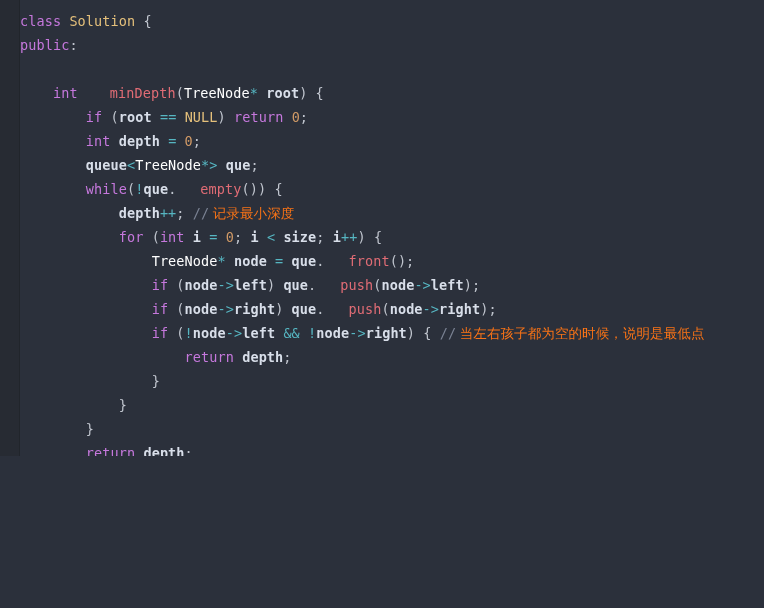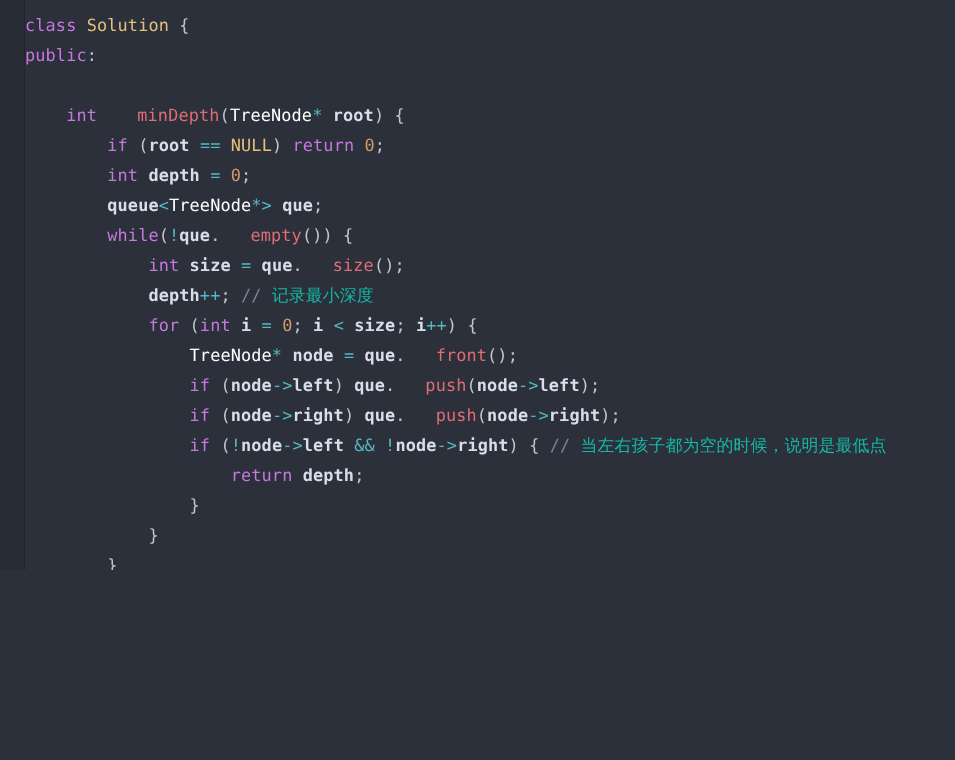--- a/index.html
+++ b/index.html
@@ -60,40 +60,39 @@
   .kw       { color: #c678dd; }            
   .kwctl    { color: #c678dd; }            
   .type     { color: #e5c07b; }            
   .fn       { color: #e06c75; padding-left: 24px; }            
   .ident    { color: #d8dee9; font-weight: bold; text-align: center; }  
   .plain    { color: #ffffff; }            
   .num      { color: #d19a66; }            
   .op       { color: #56b6c2; }            
   .punc     { color: #c0c5ce; }            
   .cmt      { color: #7b8394; }            
-  .cmt-cn   { color: #14b8a6; font-family: Liberation Mono, monospace; }
+  .cmt-cn   { color: #f97316; font-family: Liberation Serif, serif; }
 </style>
 </head>
 <body>
 
 <div id="editor" style="background: rgb(43, 48, 59);">
 
   <div id="gutter" style="background: rgb(39, 43, 51);"></div>
   <div id="gutter-divider" style="background: rgb(33, 37, 43);"></div>
 
   <div id="code">
       <div class="line"><span class="kw">class</span><span class="punc"> </span><span class="type">Solution</span><span class="punc"> </span><span class="punc">{</span></div>
       <div class="line"><span class="kw">public</span><span class="punc">:</span></div>
       <div class="line">&nbsp;</div>
       <div class="line"><span class="punc">    </span><span class="kw">int</span><span class="punc"> </span><span class="fn">minDepth</span><span class="punc">(</span><span class="plain">TreeNode</span><span class="op">*</span><span class="punc"> </span><span class="ident">root</span><span class="punc">)</span><span class="punc"> </span><span class="punc">{</span></div>
       <div class="line"><span class="punc">        </span><span class="kwctl">if</span><span class="punc"> </span><span class="punc">(</span><span class="ident">root</span><span class="punc"> </span><span class="op">==</span><span class="punc"> </span><span class="type">NULL</span><span class="punc">)</span><span class="punc"> </span><span class="kw">return</span><span class="punc"> </span><span class="num">0</span><span class="punc">;</span></div>
       <div class="line"><span class="punc">        </span><span class="kw">int</span><span class="punc"> </span><span class="ident">depth</span><span class="punc"> </span><span class="op">=</span><span class="punc"> </span><span class="num">0</span><span class="punc">;</span></div>
       <div class="line"><span class="punc">        </span><span class="ident">queue</span><span class="op">&lt;</span><span class="plain">TreeNode</span><span class="op">*</span><span class="op">&gt;</span><span class="punc"> </span><span class="ident">que</span><span class="punc">;</span></div>
       <div class="line"><span class="punc">        </span><span class="kw">while</span><span class="punc">(</span><span class="op">!</span><span class="ident">que</span><span class="punc">.</span><span class="fn">empty</span><span class="punc">(</span><span class="punc">)</span><span class="punc">)</span><span class="punc"> </span><span class="punc">{</span></div>
-      <div class="line"><span class="punc">            </span><span class="kw">int</span><span class="punc"> </span><span class="ident">size</span><span class="punc"> </span><span class="op">=</span><span class="punc"> </span><span class="ident">que</span><span class="punc">.</span><span class="fn">size</span><span class="punc">(</span><span class="punc">)</span><span class="punc">;</span></div>
       <div class="line"><span class="punc">            </span><span class="ident">depth</span><span class="op">++</span><span class="punc">;</span><span class="punc"> </span><span class="cmt">//</span><span class="cmt-cn"> 记录最小深度</span></div>
       <div class="line"><span class="punc">            </span><span class="kwctl">for</span><span class="punc"> </span><span class="punc">(</span><span class="kw">int</span><span class="punc"> </span><span class="ident">i</span><span class="punc"> </span><span class="op">=</span><span class="punc"> </span><span class="num">0</span><span class="punc">;</span><span class="punc"> </span><span class="ident">i</span><span class="punc"> </span><span class="op">&lt;</span><span class="punc"> </span><span class="ident">size</span><span class="punc">;</span><span class="punc"> </span><span class="ident">i</span><span class="op">++</span><span class="punc">)</span><span class="punc"> </span><span class="punc">{</span></div>
       <div class="line"><span class="punc">                </span><span class="plain">TreeNode</span><span class="op">*</span><span class="punc"> </span><span class="ident">node</span><span class="punc"> </span><span class="op">=</span><span class="punc"> </span><span class="ident">que</span><span class="punc">.</span><span class="fn">front</span><span class="punc">(</span><span class="punc">)</span><span class="punc">;</span></div>
       <div class="line"><span class="punc">                </span><span class="kwctl">if</span><span class="punc"> </span><span class="punc">(</span><span class="ident">node</span><span class="op">-&gt;</span><span class="ident">left</span><span class="punc">)</span><span class="punc"> </span><span class="ident">que</span><span class="punc">.</span><span class="fn">push</span><span class="punc">(</span><span class="ident">node</span><span class="op">-&gt;</span><span class="ident">left</span><span class="punc">)</span><span class="punc">;</span></div>
       <div class="line"><span class="punc">                </span><span class="kwctl">if</span><span class="punc"> </span><span class="punc">(</span><span class="ident">node</span><span class="op">-&gt;</span><span class="ident">right</span><span class="punc">)</span><span class="punc"> </span><span class="ident">que</span><span class="punc">.</span><span class="fn">push</span><span class="punc">(</span><span class="ident">node</span><span class="op">-&gt;</span><span class="ident">right</span><span class="punc">)</span><span class="punc">;</span></div>
       <div class="line"><span class="punc">                </span><span class="kwctl">if</span><span class="punc"> </span><span class="punc">(</span><span class="op">!</span><span class="ident">node</span><span class="op">-&gt;</span><span class="ident">left</span><span class="punc"> </span><span class="op">&amp;&amp;</span><span class="punc"> </span><span class="op">!</span><span class="ident">node</span><span class="op">-&gt;</span><span class="ident">right</span><span class="punc">)</span><span class="punc"> </span><span class="punc">{</span><span class="punc"> </span><span class="cmt">//</span><span class="cmt-cn"> 当左右孩子都为空的时候，说明是最低点</span></div>
       <div class="line"><span class="punc">                    </span><span class="kw">return</span><span class="punc"> </span><span class="ident">depth</span><span class="punc">;</span></div>
       <div class="line"><span class="punc">                </span><span class="punc">}</span></div>
       <div class="line"><span class="punc">            </span><span class="punc">}</span></div>
       <div class="line"><span class="punc">        </span><span class="punc">}</span></div>

